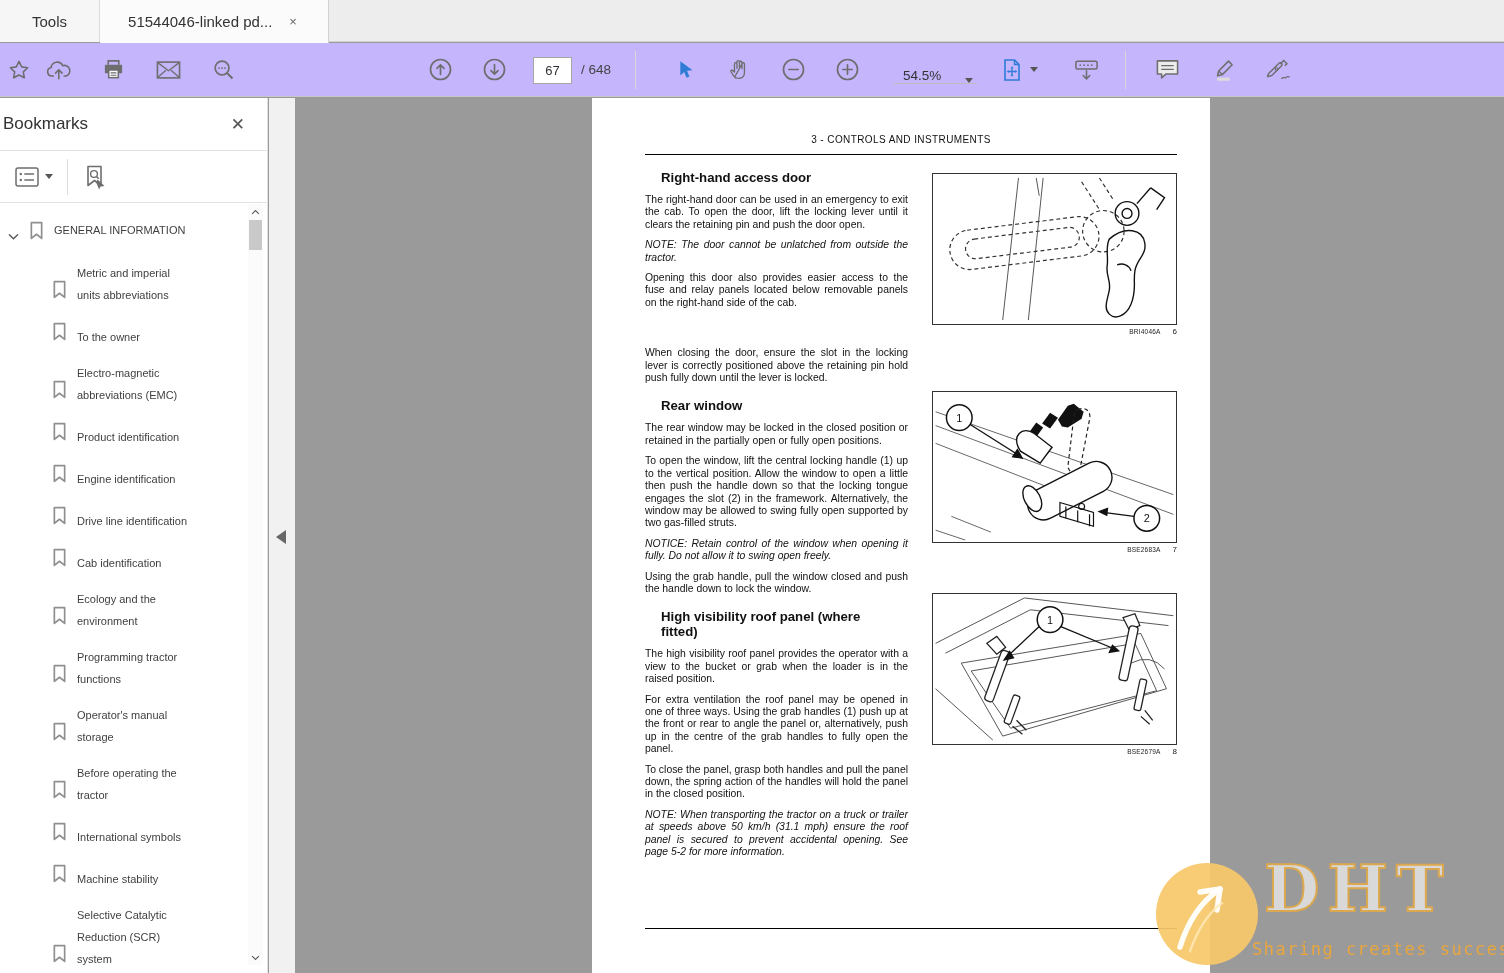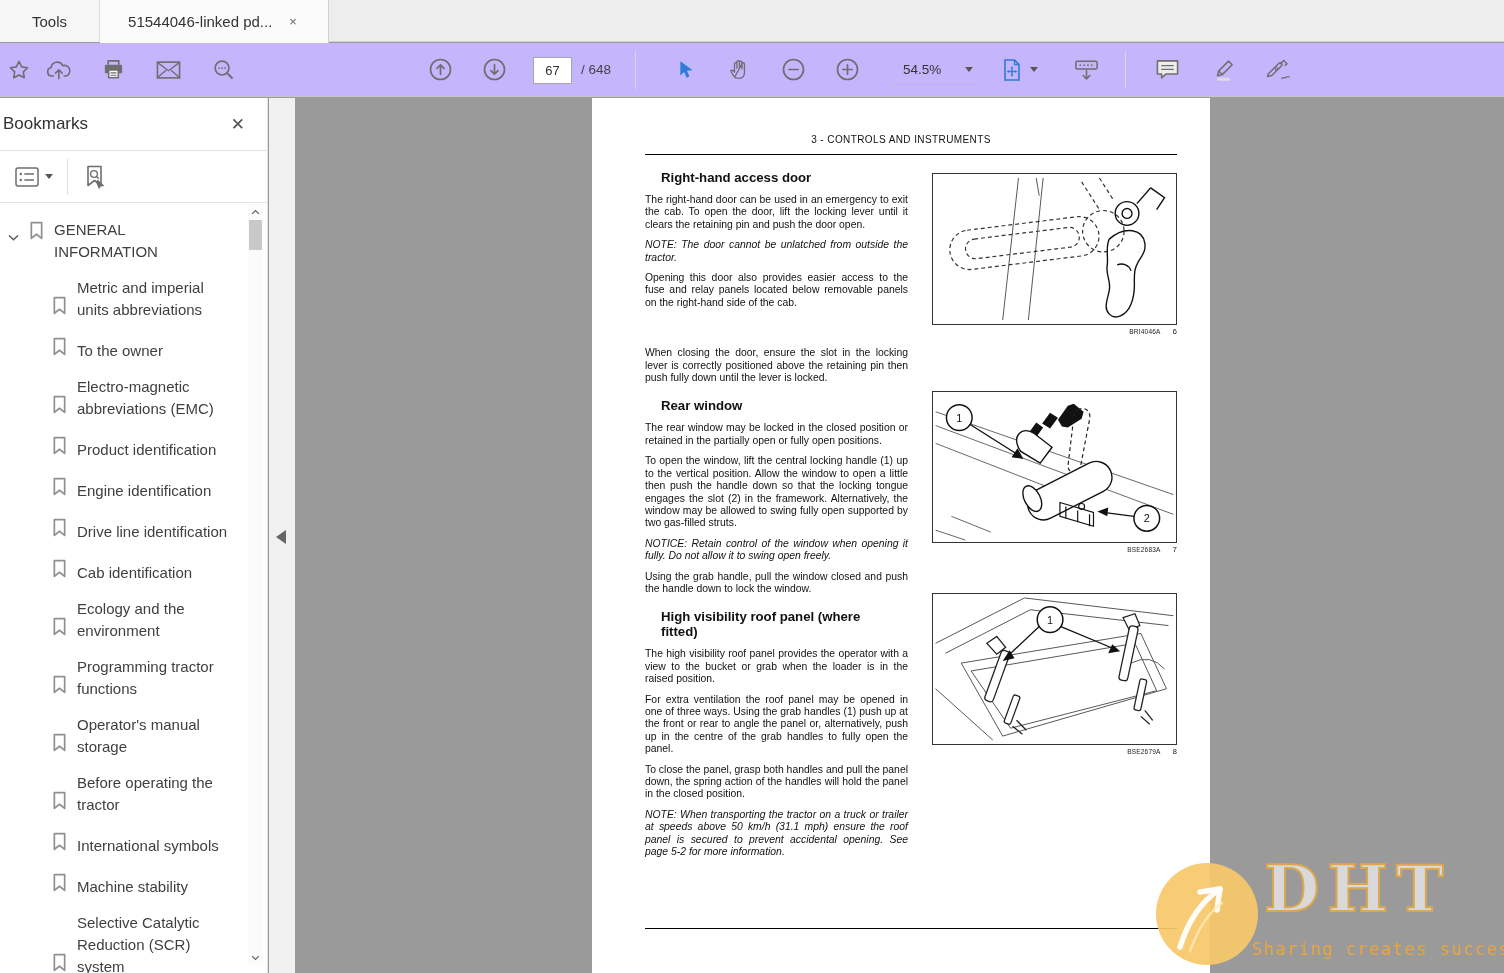--- a/index.html
+++ b/index.html
@@ -29,42 +29,42 @@
     width:36px; height:36px; display:flex; align-items:center; justify-content:center;
     color:#6e6e6e; }
   .tbtn svg { display:block; }
   .tb-divider { position:absolute; top:8px; width:1px; height:38px; background:#d8d8d8; }
   .pagebox { position:absolute; left:533px; top:14px; width:39px; height:27px;
     border:1px solid #a6a6a6; background:#fff; font-size:13px; color:#333;
     text-align:center; font-family:"Liberation Sans",sans-serif; padding:0; }
   .pagetotal { position:absolute; left:581px; top:0; height:54px; line-height:54px;
     font-size:13.5px; color:#444; }
   .zoomsel { position:absolute; left:893px; top:13px; width:84px; height:28px;
-    display:flex; align-items:center; justify-content:space-between;
+    display:flex; align-items:flex-end; justify-content:space-between;
     border-bottom:1px solid #bdbdbd; padding:0 4px 0 10px; font-size:13.5px; color:#333; }
   .caret-down { width:0; height:0; border-left:4px solid transparent;
     border-right:4px solid transparent; border-top:5px solid #555; display:inline-block; }
   .fitbtn { position:absolute; left:1000px; top:50%; transform:translateY(-50%);
     display:flex; align-items:center; gap:6px; color:#2e7cd6; }
 
   
   .sidebar { position:absolute; left:0; top:98px; width:268px; height:875px;
     background:#fff; border-right:1px solid #e2e2e2; z-index:4; }
   .sb-header { height:53px; display:flex; align-items:center; justify-content:space-between;
     padding:0 22px 0 3px; border-bottom:1px solid #e3e3e3; }
   .sb-title { font-size:17px; color:#333; }
   .sb-close { font-size:17px; color:#555; line-height:1; }
   .sb-tools { height:52px; border-bottom:1px solid #e3e3e3; display:flex;
     align-items:center; padding-left:6px; color:#6e6e6e; }
   .sb-toolbtn { display:flex; align-items:center; gap:5px; padding:4px 8px; }
   .sb-vdivider { width:1px; height:36px; background:#dedede; margin:0 6px; }
   .sb-list { position:absolute; left:0; top:106px; width:250px; bottom:0;
     overflow:hidden; padding:8px 0 0 2px; }
   .bm-item { display:flex; align-items:flex-start; gap:9px; padding:7px 6px;
-    font-size:15px; line-height:22px; color:#3f3f3f; cursor:default; }
+    font-size:11px; line-height:22px; color:#3f3f3f; cursor:default; }
   .bm-item.lvl1 { margin-left:44px;align-items:flex-end; }
   .bm-item.lvl0 { margin-left:0; text-transform:none; }
   .bm-chevron { flex:0 0 12px; margin-top:7px; color:#5a5a5a; }
   .bm-ribbon { flex:0 0 16px; margin-top:2px; color:#8f8f8f; }
   .bm-label { white-space:pre-line; max-width:170px; }
 
   
   .sb-scroll { position:absolute; right:4px; top:106px; width:15px; bottom:8px;
     background:#fbfbfb; }
   .sb-scroll .arrow { position:absolute; left:0; width:15px; height:15px;
@@ -422,21 +422,21 @@
     <div class="pdfpage">
       <div class="pg-header">3 - CONTROLS AND INSTRUMENTS</div>
       <div class="pg-rule"></div>
 
       <div class="col-text">
         <h3>Right-hand access door</h3>
         <p>The right-hand door can be used in an emergency to exit the cab. To open the door, lift the locking lever until it clears the retaining pin and push the door open.</p>
         <p class="italic">NOTE: The door cannot be unlatched from outside the tractor.</p>
         <p>Opening this door also provides easier access to the fuse and relay panels located below removable panels on the right-hand side of the cab.</p>
         <div class="spacer30"></div>
-        <p>When closing the door, ensure the slot in the locking lever is correctly positioned above the retaining pin then push fully down until the lever is locked.</p>
+        <p>When closing the door, ensure the slot in the locking lever is correctly positioned above the retaining pin hold push fully down until the lever is locked.</p>
 
         <h3 class="h-mid">Rear window</h3>
         <p>The rear window may be locked in the closed position or retained in the partially open or fully open positions.</p>
         <p>To open the window, lift the central locking handle (1) up to the vertical position. Allow the window to open a little then push the handle down so that the locking tongue engages the slot (2) in the framework. Alternatively, the window may be allowed to swing fully open supported by two gas-filled struts.</p>
         <p class="italic">NOTICE: Retain control of the window when opening it fully. Do not allow it to swing open freely.</p>
         <p>Using the grab handle, pull the window closed and push the handle down to lock the window.</p>
 
         <h3 class="h-mid">High visibility roof panel (where fitted)</h3>
         <p>The high visibility roof panel provides the operator with a view to the bucket or grab when the loader is in the raised position.</p>
         <p>For extra ventilation the roof panel may be opened in one of three ways. Using the grab handles (1) push up at the front or rear to angle the panel or, alternatively, push up in the centre of the grab handles to fully open the panel.</p>

